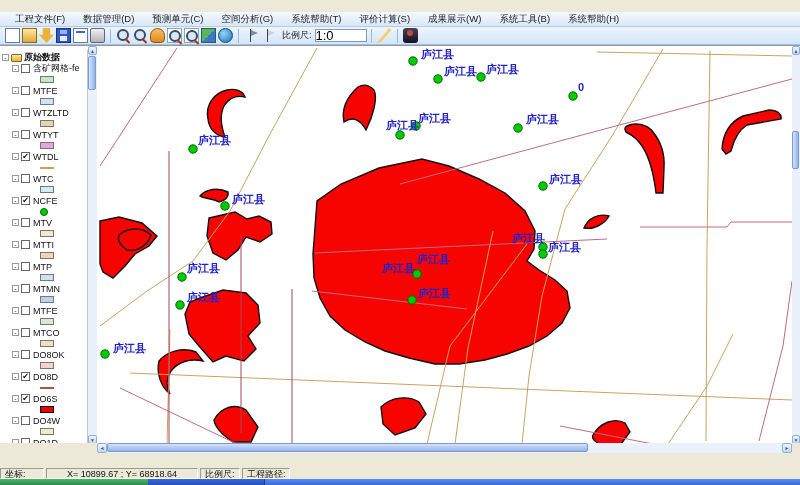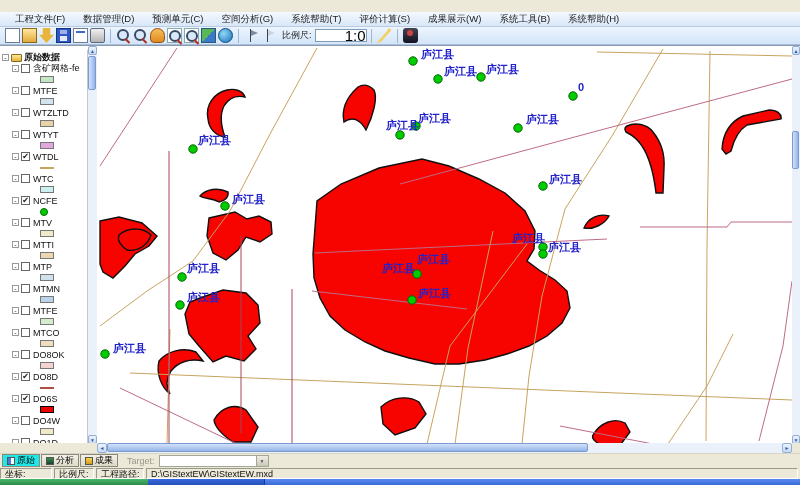--- a/index.html
+++ b/index.html
@@ -39,21 +39,21 @@
   .i-pan{background:linear-gradient(#F8BE5A,#E08A20);border:1px solid #905010;border-radius:55% 55% 30% 30%}
   .i-layers{background:linear-gradient(135deg,#58B858 50%,#3C78C8 50%);border:1px solid #2A5A7A}
   .i-globe{background:radial-gradient(circle at 35% 35%,#8ED8F2,#1A70C0);border-radius:50%;border:1px solid #0A4A80}
   .i-flag1::before,.i-flag2::before{content:"";position:absolute;left:6px;top:1px;width:1px;height:13px;background:#444}
   .i-flag1::after{content:"";position:absolute;left:7px;top:2px;border-top:3px solid transparent;border-bottom:3px solid transparent;border-left:7px solid #7A8AA0}
   .i-flag2::after{content:"";position:absolute;left:7px;top:2px;border-top:3px solid transparent;border-bottom:3px solid transparent;border-left:7px solid #C8D4E2}
   .i-edit{background:linear-gradient(135deg,#F5D060 0 70%,#555 70%);clip-path:polygon(0 100%,70% 20%,82% 0,100% 14%,30% 92%)}
   .i-user{background:linear-gradient(#445,#112);border-radius:3px}
   .i-user::after{content:"";position:absolute;left:4px;top:2px;width:6px;height:6px;background:#C44;border-radius:50%}
   .scalelabel{font-size:9px;color:#202020;margin:0 3px 0 5px}
-  .scaleinput{width:52px;height:13px;border:1px solid #7F9DB9;font-size:15px;text-align:right;font-family:"Liberation Sans","DejaVu Sans",sans-serif}
+  .scaleinput{width:52px;height:13px;border:1px solid #7F9DB9;font-size:13px;text-align:left;font-family:"Liberation Sans","DejaVu Sans",sans-serif}
 
   
   .main{position:absolute;left:0;top:45px;width:800px;height:398px;border-top:1px solid #8A9AAC;background:#fff}
   
   .treepanel{position:absolute;left:0;top:4px;width:88px;height:398px;background:#fff;border-right:1px solid #C0C8D0;overflow:hidden;padding-top:2px}
   .trow{display:flex;align-items:center;height:11px;white-space:nowrap}
   .texp{width:7px;height:7px;border:1px solid #999;color:#333;font-size:7px;line-height:5px;text-align:center;margin:0 2px 0 12px;background:#fff}
   .rootrow .texp{margin-left:2px}
   .folder{width:11px;height:8px;background:linear-gradient(#FFE89A,#E2B340);border:1px solid #8A6A1A;border-radius:1px;margin-right:2px}
   .tchk{width:9px;height:9px;border:1px solid #666;background:#fff;font-size:8px;line-height:8px;text-align:center;margin-right:3px;color:#111}
@@ -390,45 +390,26 @@
   </div>
 
   <div class="hscrollrow">
     <div class="sb" style="left:97px;top:0;width:695px;height:10px">
       <div class="sb-btn" style="left:0;top:0;width:10px;height:10px;line-height:9px">◄</div>
       <div class="sb-thumb h" style="left:10px;top:0;width:481px;height:9px"></div>
       <div class="sb-btn" style="left:685px;top:0;width:10px;height:10px;line-height:9px">►</div>
     </div>
   </div>
 
-  <div class="tabrow">
-    <span class="tab sel">
-      <span class="tabicon ti-raw"></span>
-      <span>原始</span>
-    </span>
-    <span class="tab">
-      <span class="tabicon ti-ana"></span>
-      <span>分析</span>
-    </span>
-    <span class="tab">
-      <span class="tabicon ti-res"></span>
-      <span>成果</span>
-    </span>
-    <span class="targetlabel">Target:</span>
-    <span class="combo">
-      <span></span>
-      <span class="arrow">▼</span>
-    </span>
-  </div>
 
   <div class="statusbar">
-    <span class="sfield" style="width:52px">坐标:</span>
+    <span class="sfield" style="width:44px">坐标:</span>
+    <span class="sfield scenter" style="width:152px">X= 10899.67 ; Y= 68918.64</span>
     <span class="sfield" style="width:40px">比例尺:</span>
     <span class="sfield" style="width:48px">工程路径:</span>
-    <span class="sfield grow">D:\GIStextEW\GIStextEW.mxd</span>
   </div>
 
   <div class="taskbar">
     <span class="tkseg1"></span>
     <span class="tkseg2"></span>
     <span class="tkseg3"></span>
   </div>
 
 </div>
 

